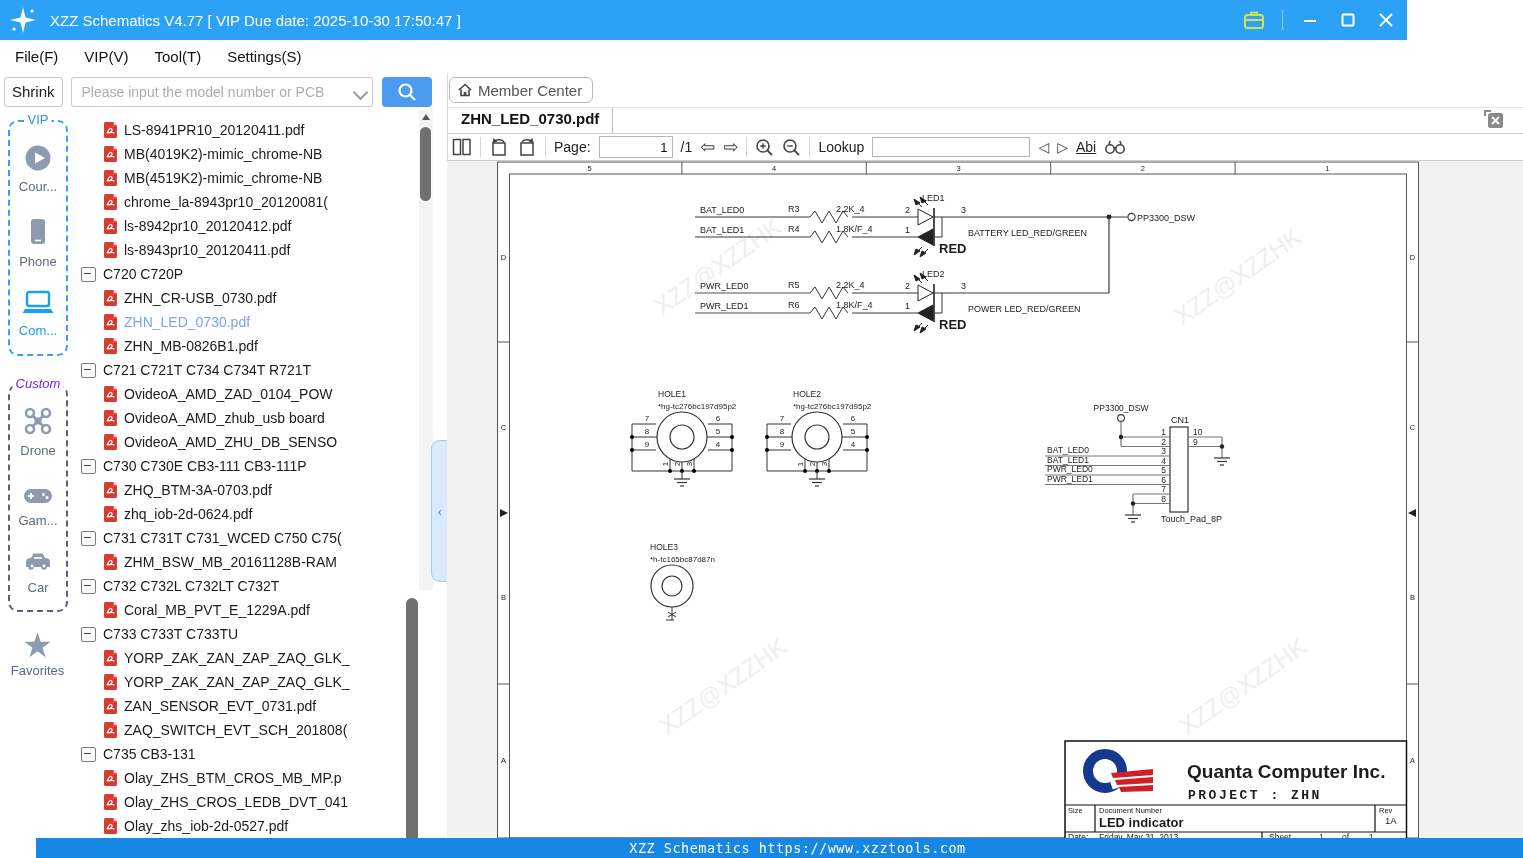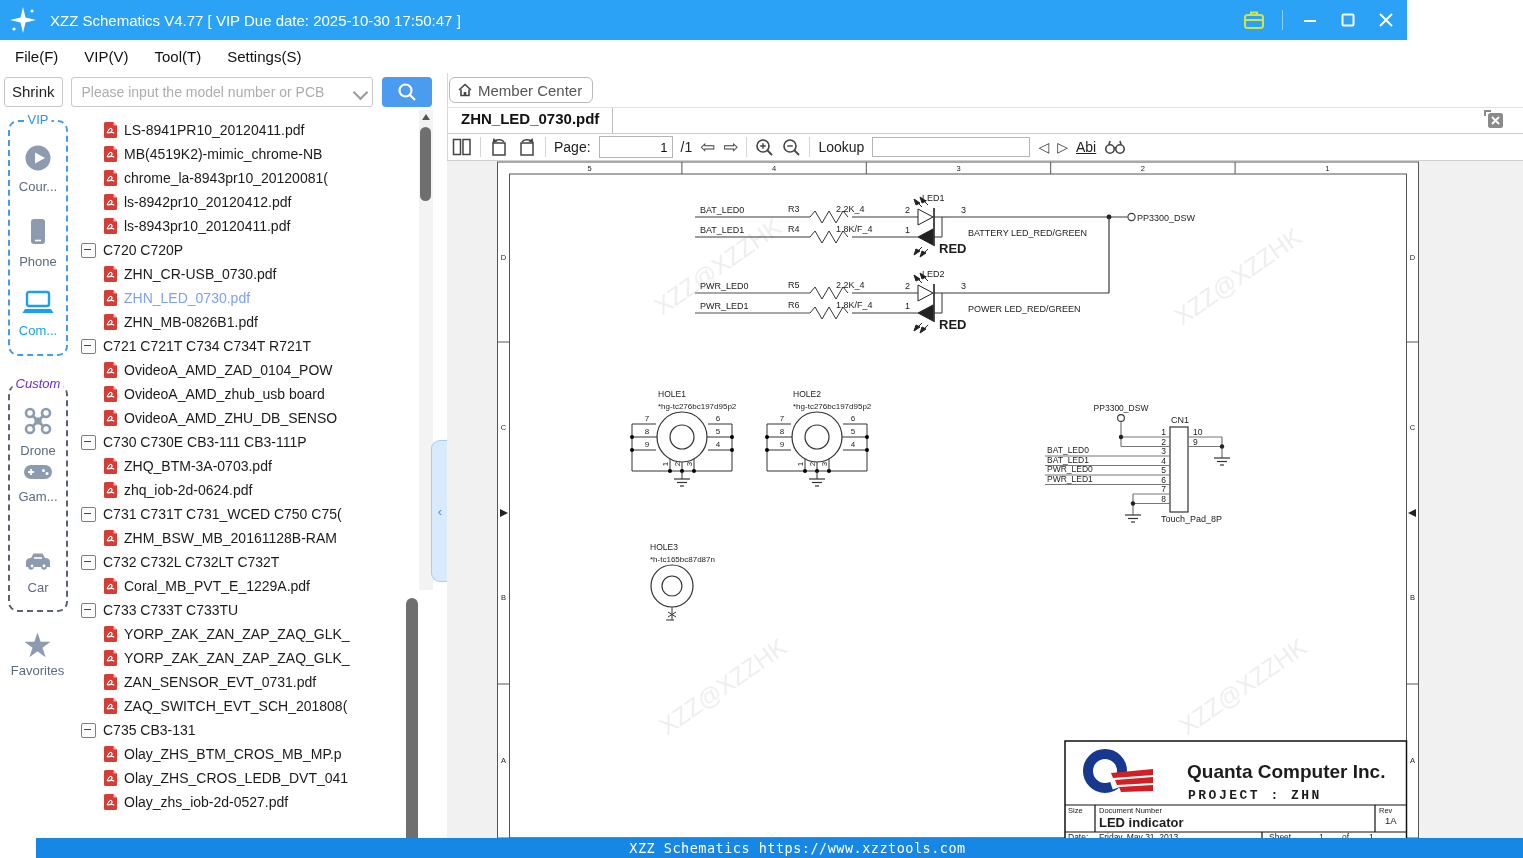--- a/index.html
+++ b/index.html
@@ -179,21 +179,21 @@
             <circle cx="7" cy="7" r="4"></circle>
               <circle cx="23" cy="7" r="4"></circle>
               <circle cx="7" cy="23" r="4"></circle>
               <circle cx="23" cy="23" r="4"></circle>
             <path d="M9,9 L21,21 M21,9 L9,21"></path>
           </g>
           <rect x="11.5" y="11.5" width="7" height="7" rx="2" fill="#8c9bb0"></rect>
         </svg>
         <div class="side-label">Drone</div>
       </div>
-      <div class="side-item" style="top:76px;">
+      <div class="side-item" style="top:100px;">
         <svg width="32" height="20" viewBox="0 0 32 20">
           <rect x="2" y="3" width="28" height="14" rx="7" fill="#8c9bb0"></rect>
           <path d="M9,7 v6 M6,10 h6" stroke="#fff" stroke-width="1.8"></path>
           <circle cx="21.5" cy="8.5" r="1.5" fill="#fff"></circle>
             <circle cx="25" cy="11.5" r="1.5" fill="#fff"></circle>
         </svg>
         <div class="side-label">Gam...</div>
       </div>
       <div class="side-item" style="top:163px;">
         <svg width="32" height="24" viewBox="0 0 32 24">
@@ -214,20 +214,29 @@
 
   <div class="tree" id="tree-list">
       <div class="tree-row file">
 
       <svg class="pdficon" viewBox="0 0 15 16">
         <path d="M1,1.5 a1.5,1.5 0 0 1 1.5,-1.5 h8 l3.5,3.5 v11 a1.5,1.5 0 0 1 -1.5,1.5 h-10 a1.5,1.5 0 0 1 -1.5,-1.5 z" fill="#d63c33"></path>
         <path d="M10.5,0 v3.5 h3.5" fill="#f2b2ad"></path>
         <path d="M4,11 q3.5,-7 5,-3.5 q1,2.5 -5,3.5 q7,-1.5 7,0.5" fill="none" stroke="#fff" stroke-width="1.1"></path>
       </svg>
       <span class="tree-label">LS-8941PR10_20120411.pdf</span>
+    </div>
+      <div class="tree-row file">
+
+      <svg class="pdficon" viewBox="0 0 15 16">
+        <path d="M1,1.5 a1.5,1.5 0 0 1 1.5,-1.5 h8 l3.5,3.5 v11 a1.5,1.5 0 0 1 -1.5,1.5 h-10 a1.5,1.5 0 0 1 -1.5,-1.5 z" fill="#d63c33"></path>
+        <path d="M10.5,0 v3.5 h3.5" fill="#f2b2ad"></path>
+        <path d="M4,11 q3.5,-7 5,-3.5 q1,2.5 -5,3.5 q7,-1.5 7,0.5" fill="none" stroke="#fff" stroke-width="1.1"></path>
+      </svg>
+      <span class="tree-label">MB(4019K2)-mimic_chrome-NB</span>
     </div>
       <div class="tree-row file">
 
       <svg class="pdficon" viewBox="0 0 15 16">
         <path d="M1,1.5 a1.5,1.5 0 0 1 1.5,-1.5 h8 l3.5,3.5 v11 a1.5,1.5 0 0 1 -1.5,1.5 h-10 a1.5,1.5 0 0 1 -1.5,-1.5 z" fill="#d63c33"></path>
         <path d="M10.5,0 v3.5 h3.5" fill="#f2b2ad"></path>
         <path d="M4,11 q3.5,-7 5,-3.5 q1,2.5 -5,3.5 q7,-1.5 7,0.5" fill="none" stroke="#fff" stroke-width="1.1"></path>
       </svg>
       <span class="tree-label">MB(4519K2)-mimic_chrome-NB</span>
     </div>

